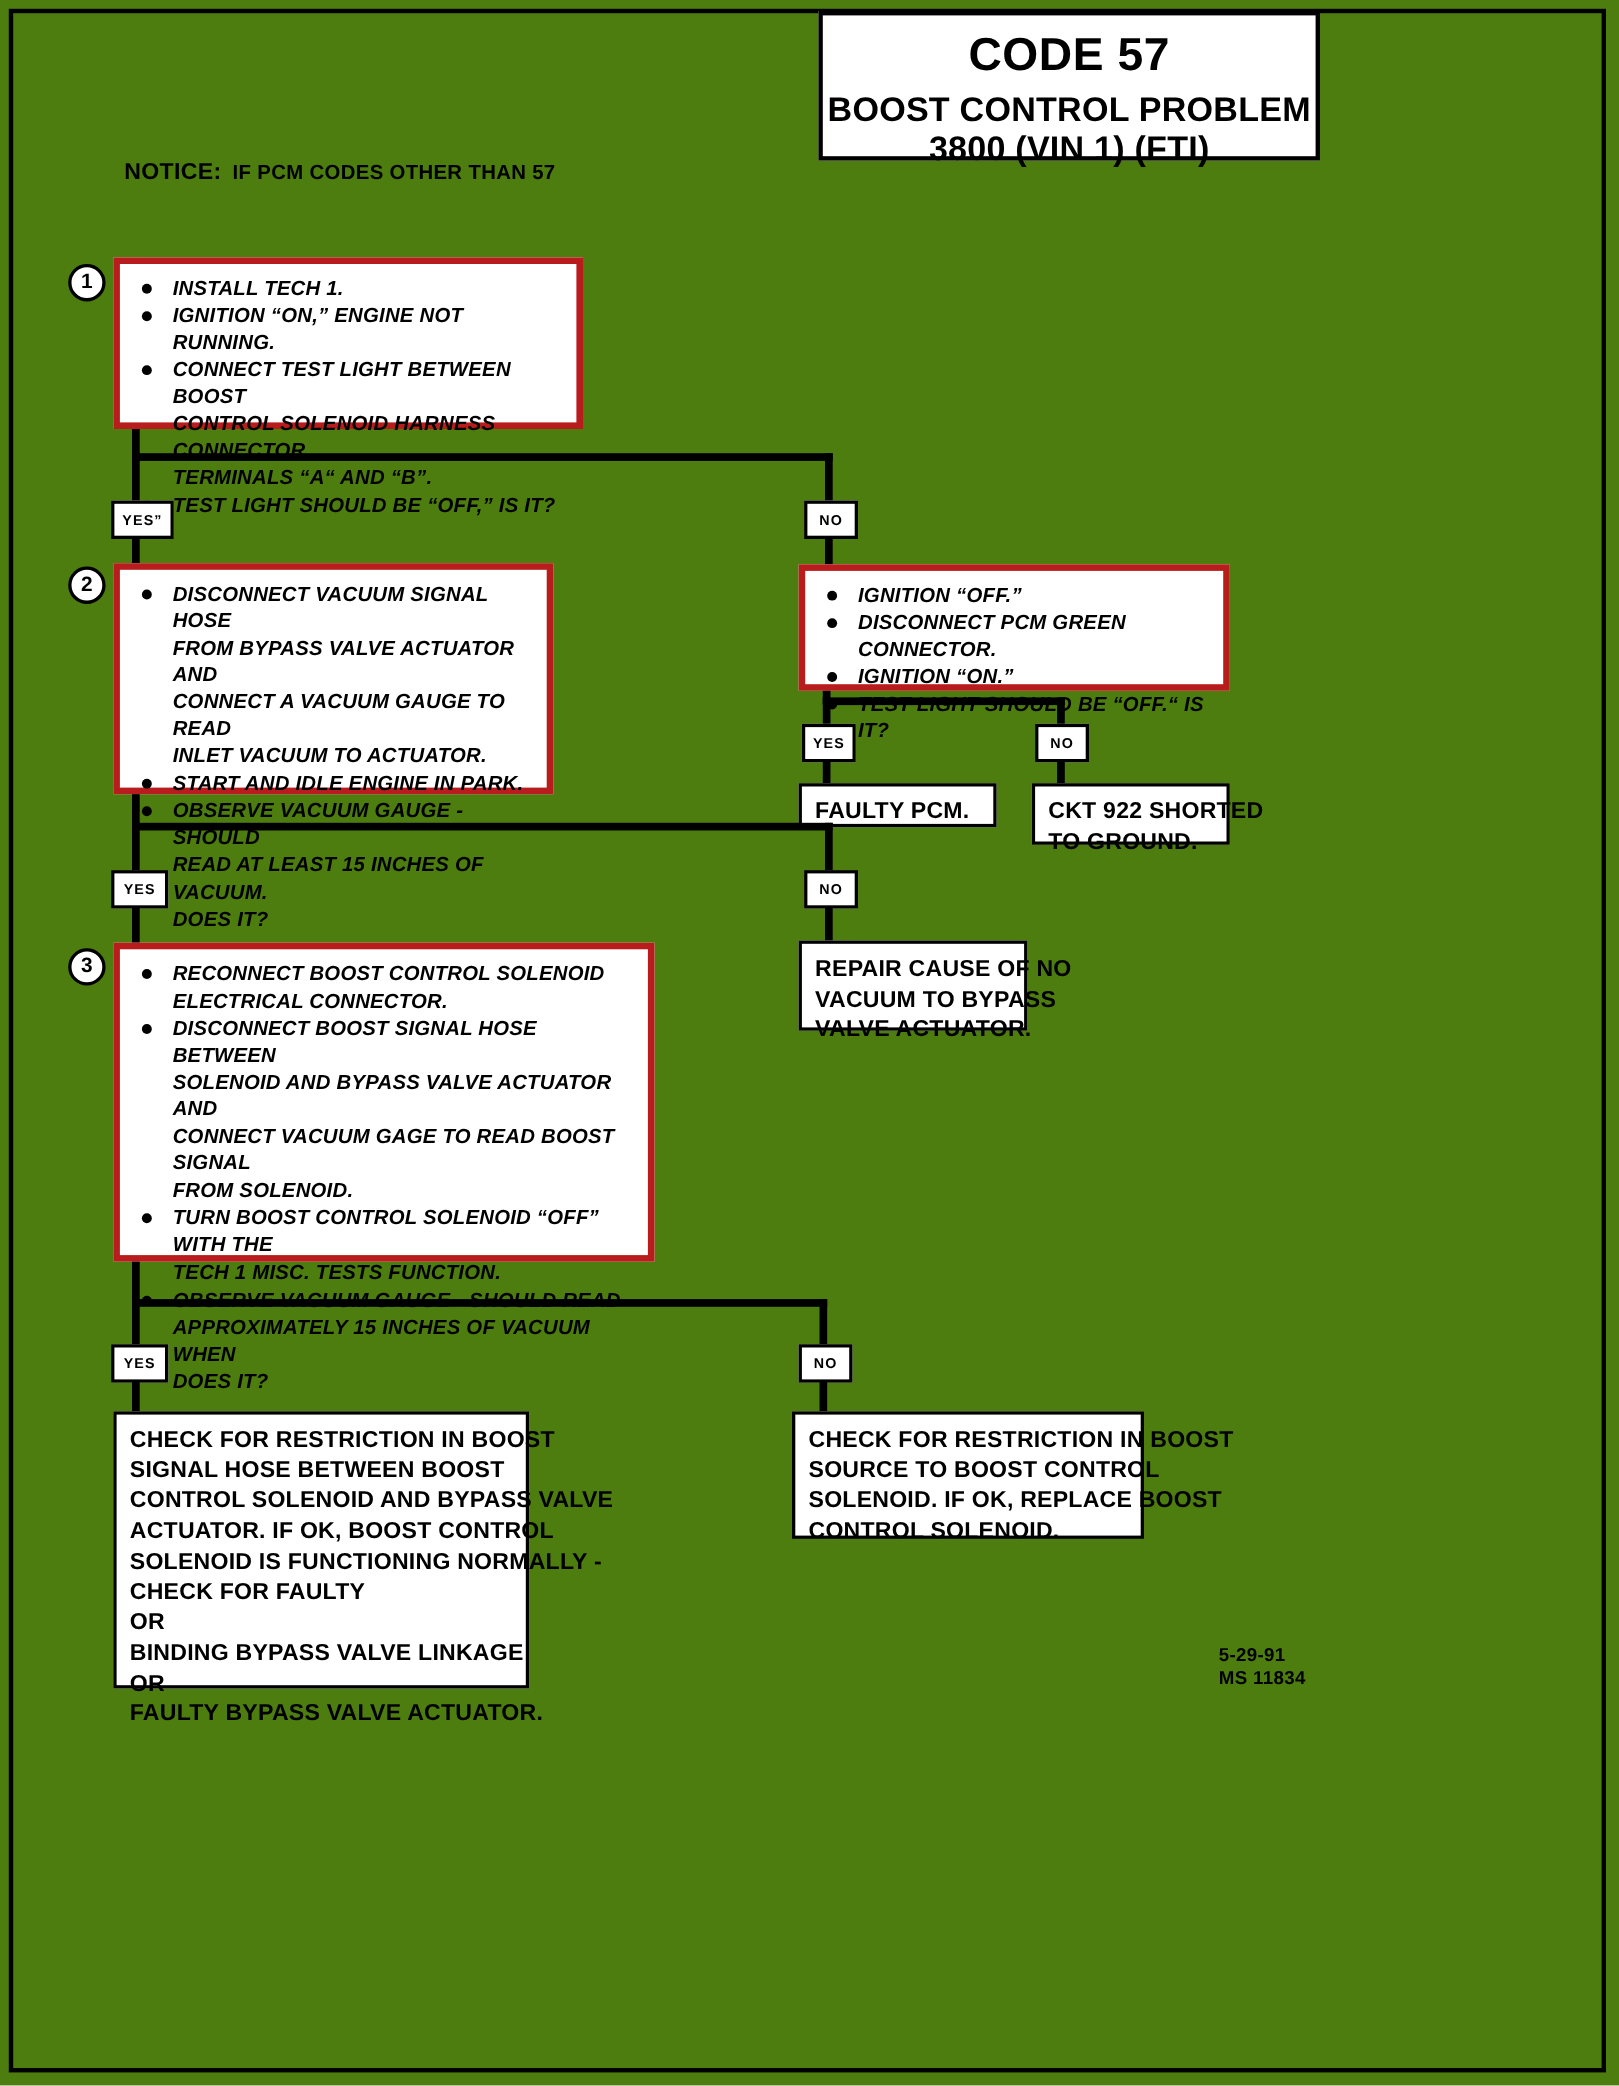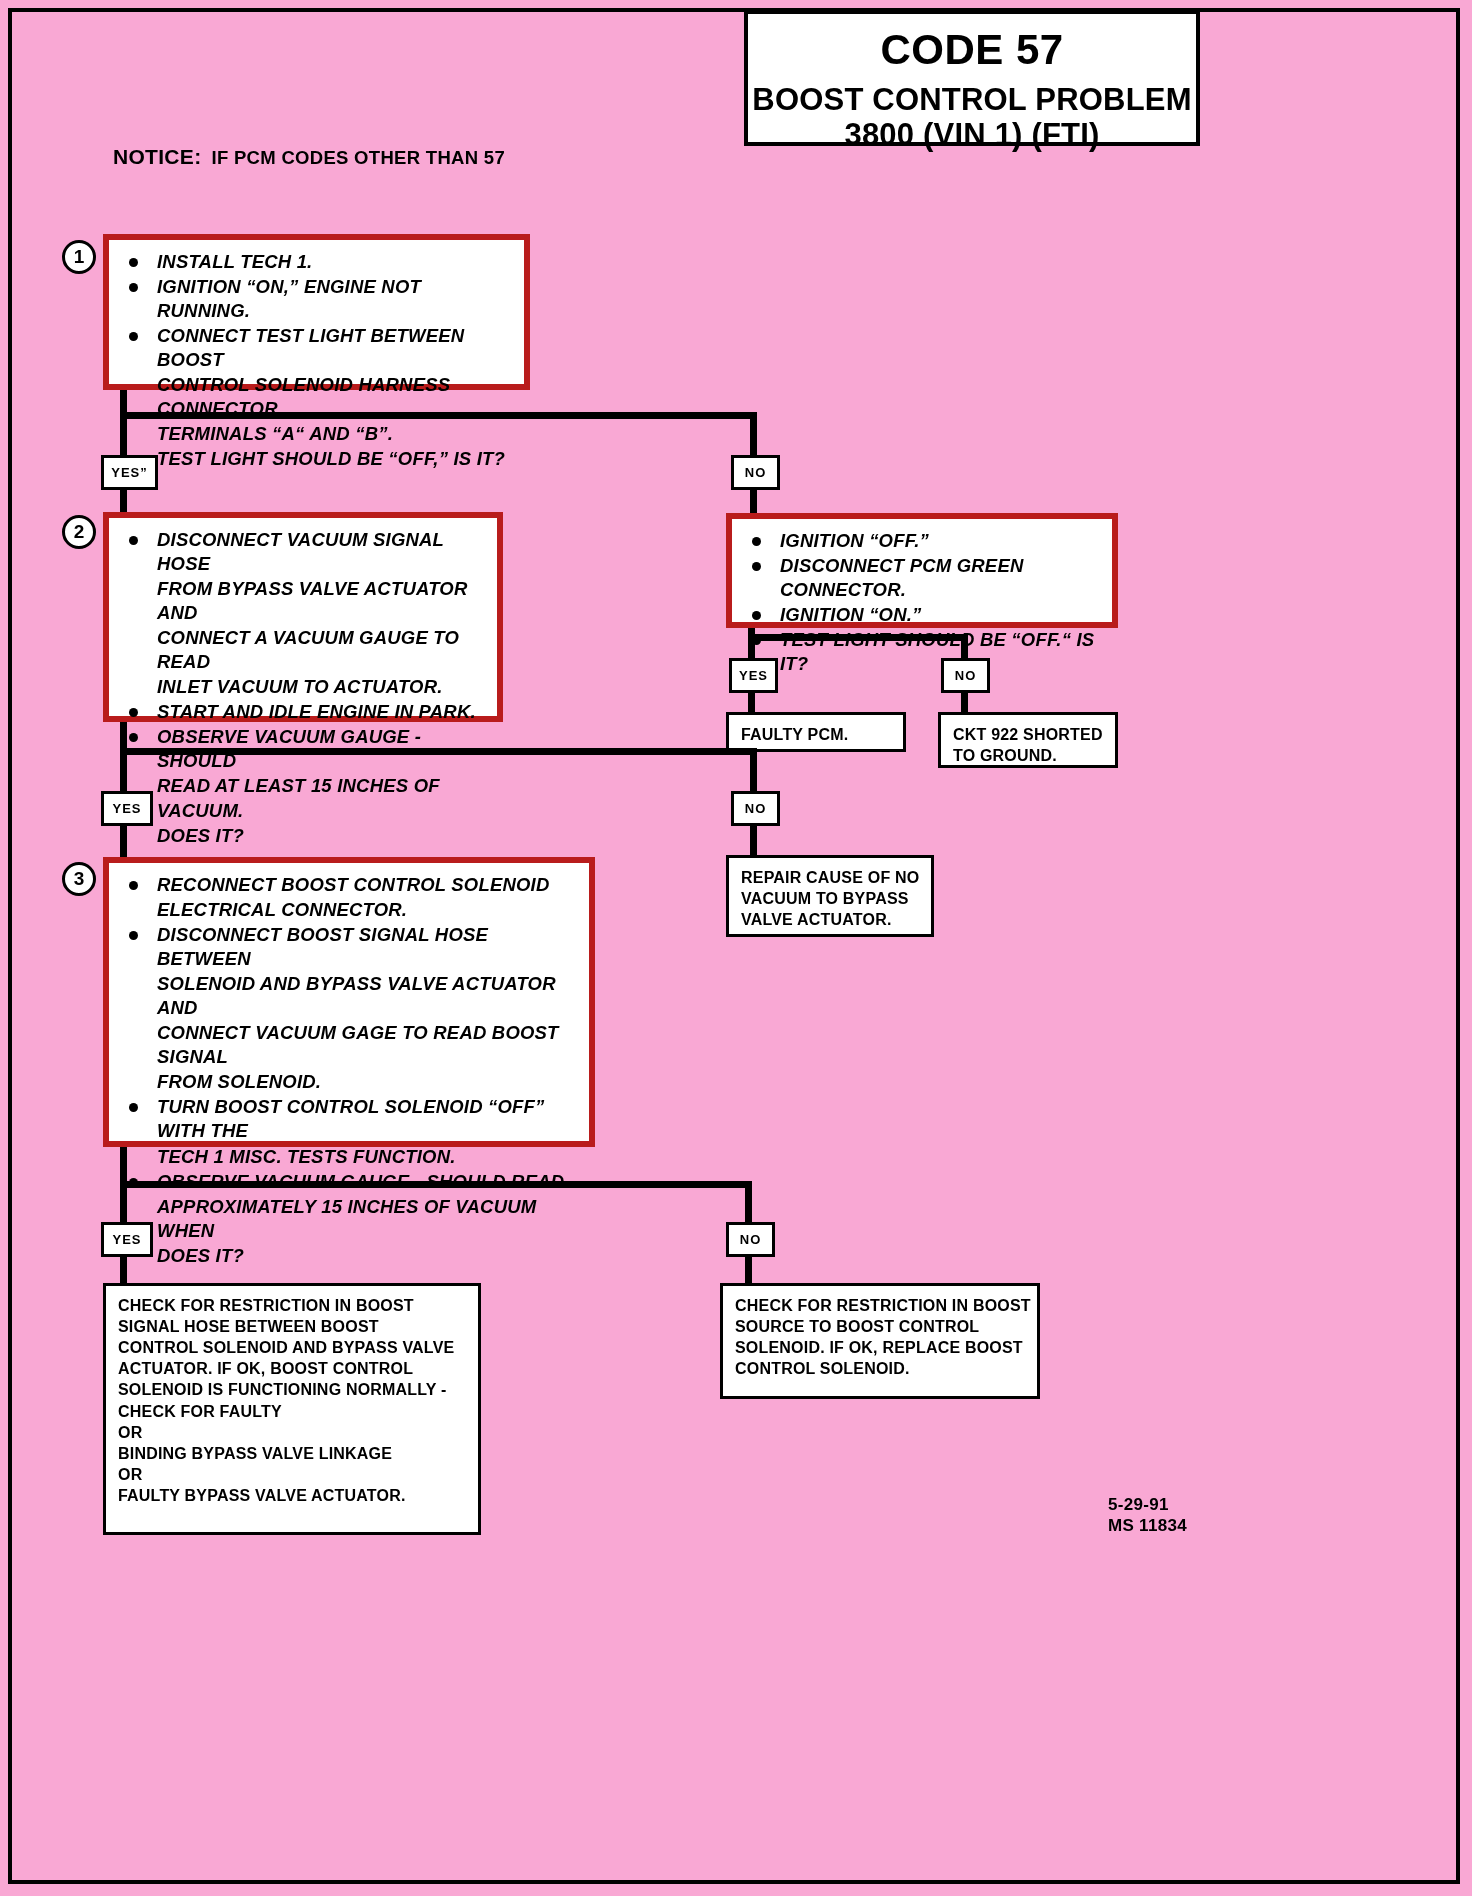--- a/index.html
+++ b/index.html
@@ -1,17 +1,17 @@
 <!DOCTYPE html>
 <html><head>
 <meta charset="utf-8">
 <style>
   html,body{margin:0;padding:0;background:#fff;}
   body{font-family:"Liberation Sans",sans-serif;}
-  #page{position:relative;width:1472px;height:1896px;background:#f9a8d4;overflow:hidden;}
+  #page{position:relative;width:1472px;height:1896px;background:#4d7c0f;overflow:hidden;}
 
   
   .page-border{position:absolute;left:8px;top:8px;width:1452px;height:1876px;border:4px solid #000;box-sizing:border-box;}
 
   
   .abs{position:absolute;box-sizing:border-box;}
 
   
   .header-box{border:4px solid #000;background:#fff;text-align:center;padding-top:14px;}
   .hdr-code{font-size:42px;font-weight:bold;letter-spacing:.5px;line-height:1.05;}
@@ -25,21 +25,21 @@
   .notice .n-l2{font-size:18.5px;font-weight:bold;letter-spacing:.3px;display:block;margin-top:4px;}
 
   
   .sbox{border:6px solid #b91c1c;background:#fff;font-style:italic;}
   .sbox ul{list-style:none;margin:0;padding:10px 12px 10px 14px;}
   .sbox li{position:relative;padding-left:34px;font-size:18.5px;font-weight:bold;letter-spacing:.2px;line-height:1.30;margin-bottom:1px;}
   .sbox li .bullet{position:absolute;left:6px;top:8px;width:9px;height:9px;border-radius:50%;background:#000;}
   .sbox li.nobul{padding-left:34px;}
 
   
-  .tbox{border:3px solid #000;background:#fff;padding:9px 12px;font-size:16px;font-weight:bold;letter-spacing:.2px;line-height:1.32;}
+  .tbox{border:3px solid #000;background:#fff;padding:9px 12px;font-size:21px;font-weight:bold;letter-spacing:.2px;line-height:1.32;}
   .tbox div{white-space:nowrap;}
 
   
   .dlab{border:3px solid #000;background:#fff;display:flex;align-items:center;justify-content:center;font-size:13px;font-weight:bold;letter-spacing:1px;}
 
   
   .circ{border:3px solid #000;border-radius:50%;width:34px;height:34px;display:flex;align-items:center;justify-content:center;font-size:19px;font-weight:bold;background:#fff;}
 
   
   .ln{background:#000;position:absolute;}

